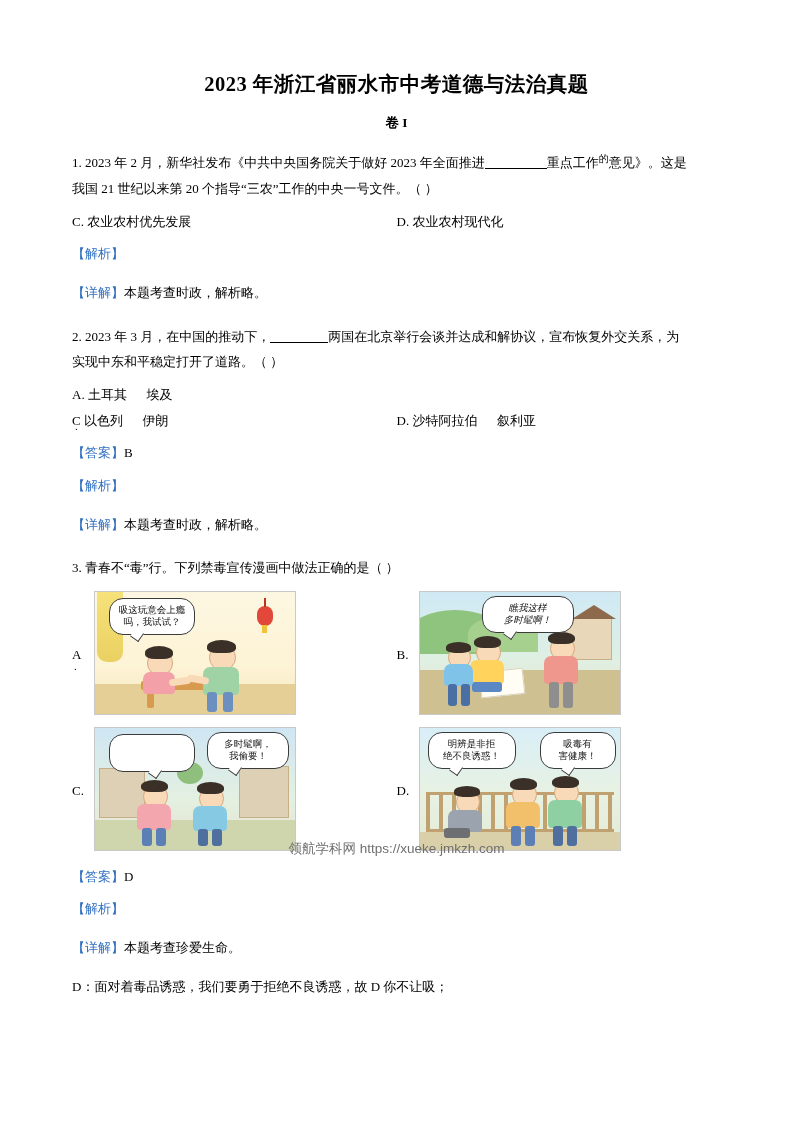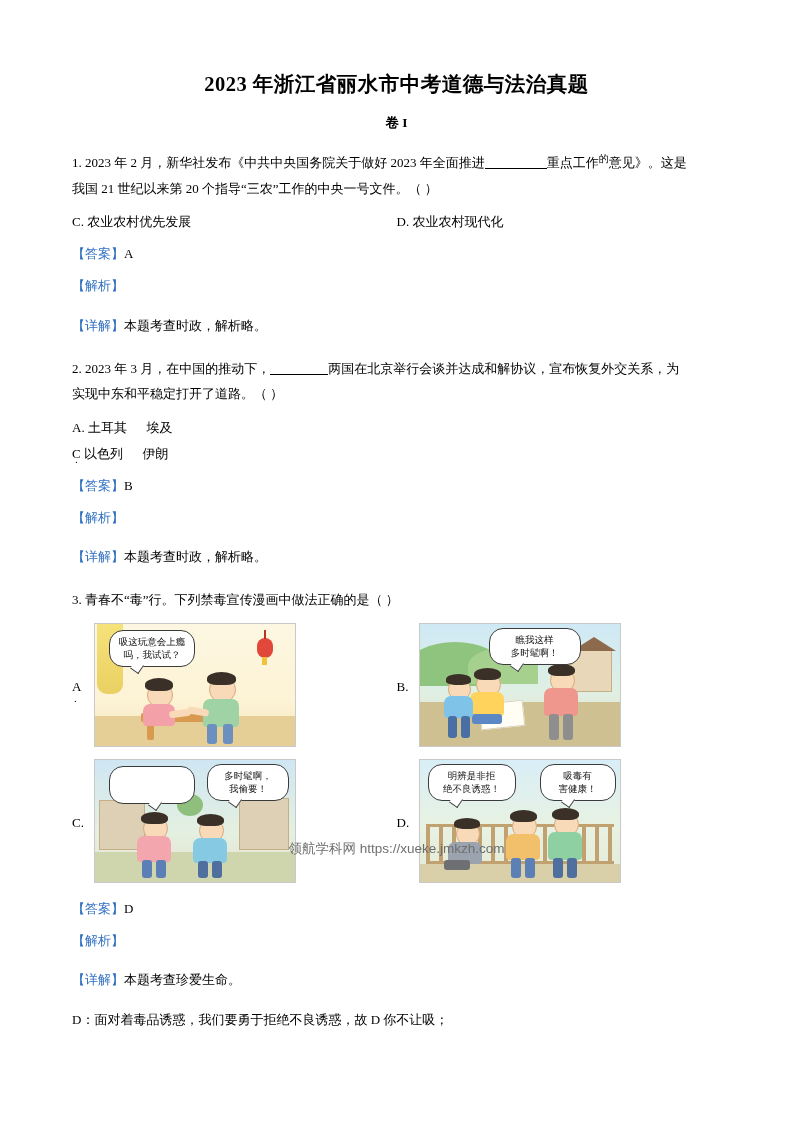--- a/index.html
+++ b/index.html
@@ -281,41 +281,39 @@
       <span>1. 2023 年 2 月，新华社发布《中共中央国务院关于做好 2023 年全面推进</span><span class="blank"></span><span>重点工作</span><span class="sup-small">的</span><span>意见》。这是</span>
       <div>我国 21 世纪以来第 20 个指导“三农”工作的中央一号文件。（        ）</div>
     </div>
     <div class="options">
       <div class="opt-row">
         <div class="opt-cell"><span>C.</span> <span>农业农村优先发展</span></div>
         <div class="opt-cell"><span>D.</span> <span>农业农村现代化</span></div>
       </div>
     </div>
     <div class="ans-line">
-      <span class="tag">【答案】</span><span>A</span>
-    </div>
-    <div class="ans-line">
       <span class="tag">【解析】</span>
     </div>
     <div class="detail-line">
       <span class="tag">【详解】</span><span>本题考查时政，解析略。</span>
     </div>
   </div>
 
   <div class="q-block">
     <div class="q-stem">
       <span>2. 2023 年 3 月，在中国的推动下，</span><span class="blank-sm"></span><span>两国在北京举行会谈并达成和解协议，宣布恢复外交关系，为</span>
       <div>实现中东和平稳定打开了道路。（        ）</div>
     </div>
     <div class="options">
       <div class="opt-row">
         <div class="opt-cell"><span>A.</span> <span>土耳其      埃及</span></div>
       </div>
       <div class="opt-row">
         <div class="opt-cell opt-letter-drop"><span>C</span> <span>以色列      伊朗</span><span class="dot">.</span></div>
+        <div class="opt-cell"><span>D.</span> <span>沙特阿拉伯      叙利亚</span></div>
       </div>
     </div>
     <div class="ans-line">
       <span class="tag">【答案】</span><span>B</span>
     </div>
     <div class="ans-line">
       <span class="tag">【解析】</span>
     </div>
     <div class="detail-line">
       <span class="tag">【详解】</span><span>本题考查时政，解析略。</span>
@@ -389,21 +387,21 @@
               <div class="leg" style="left:41px; top:92px; width:9px; height:22px;"></div>
             </div>
 
             <div class="fig">
               <div class="head" style="left:130px; top:44px; width:23px; height:23px;"></div>
               <div class="hair" style="left:128px; top:40px; width:27px; height:12px;"></div>
               <div class="body-sh" style="left:124px; top:64px; width:34px; height:28px; background:#f0978d;"></div>
               <div class="leg" style="left:129px; top:90px; width:10px; height:26px; background:#8e8e8e;"></div>
               <div class="leg" style="left:143px; top:90px; width:10px; height:26px; background:#8e8e8e;"></div>
             </div>
-            <div class="bubble" style="left: 69px; top: 4px; width: 78px; white-space: pre-line;">瞧我这样
+            <div class="bubble" style="left: 62px; top: 4px; width: 78px; white-space: pre-line; font-style: italic;">瞧我这样
 多时髦啊！</div>
           </div>
         </div>
       </div>
 
       <div class="comic-row">
 
         <div class="comic-item">
           <div class="comic-label">
             <span>C.</span>

